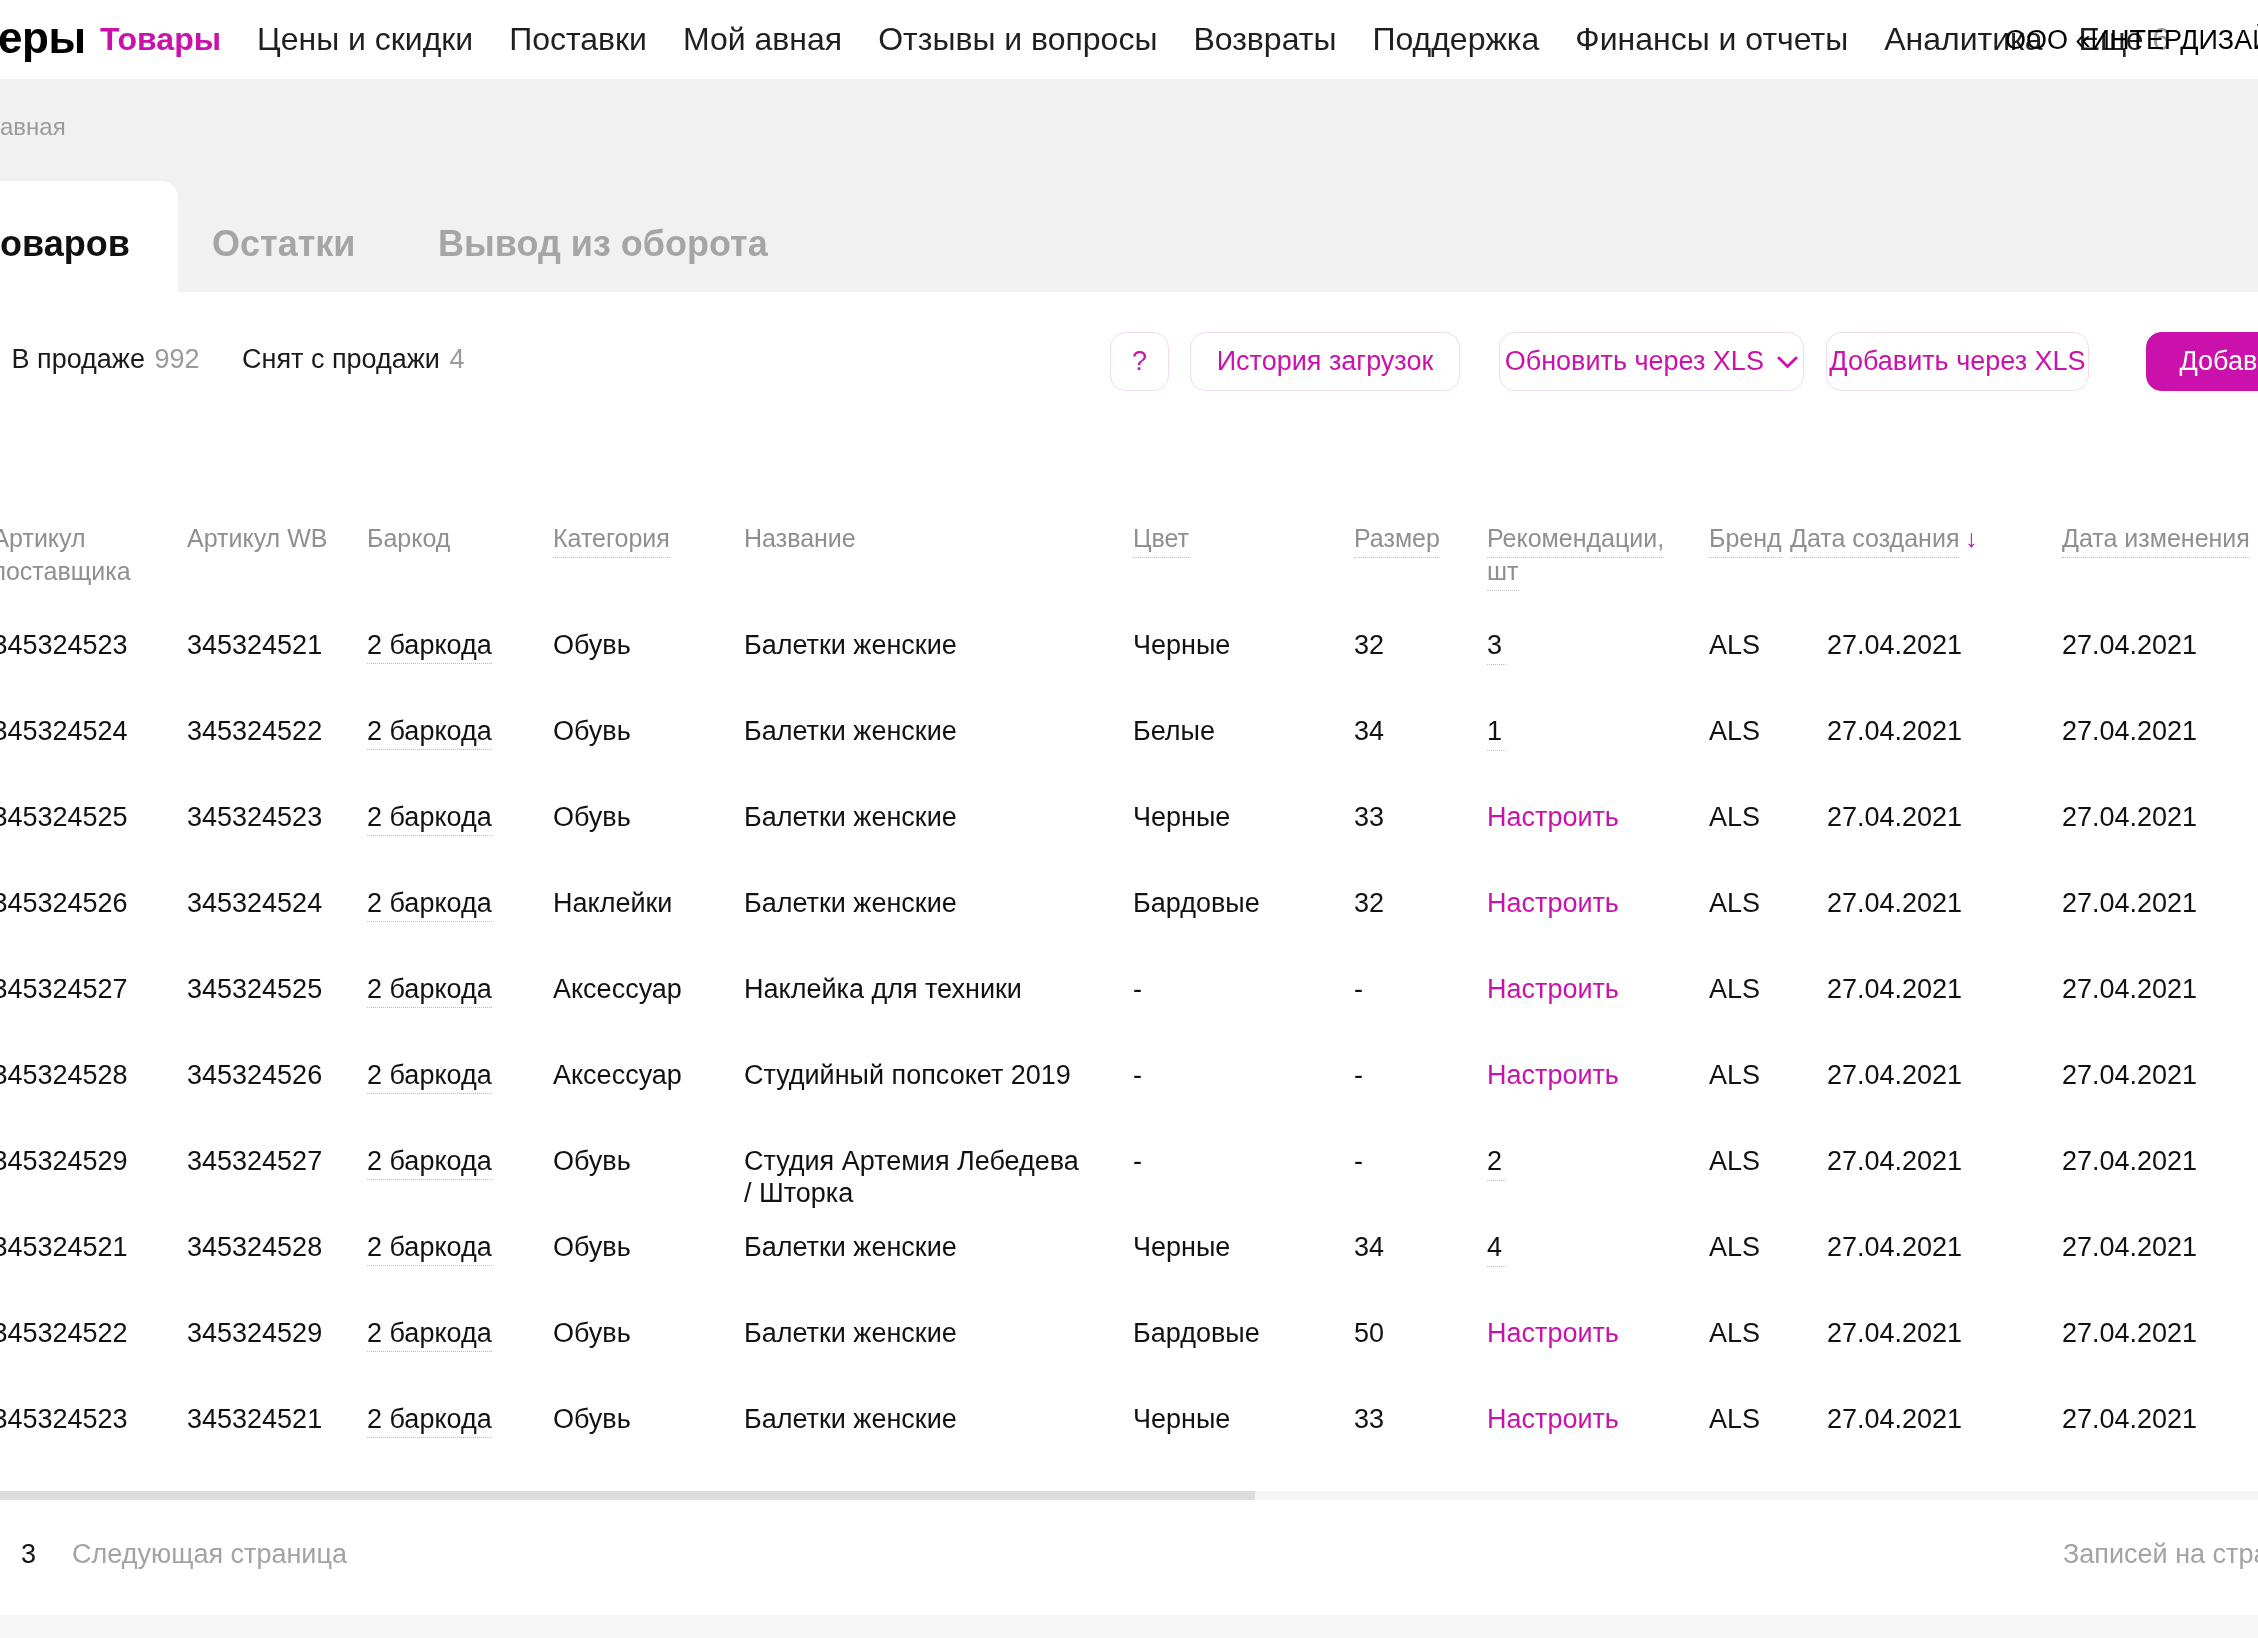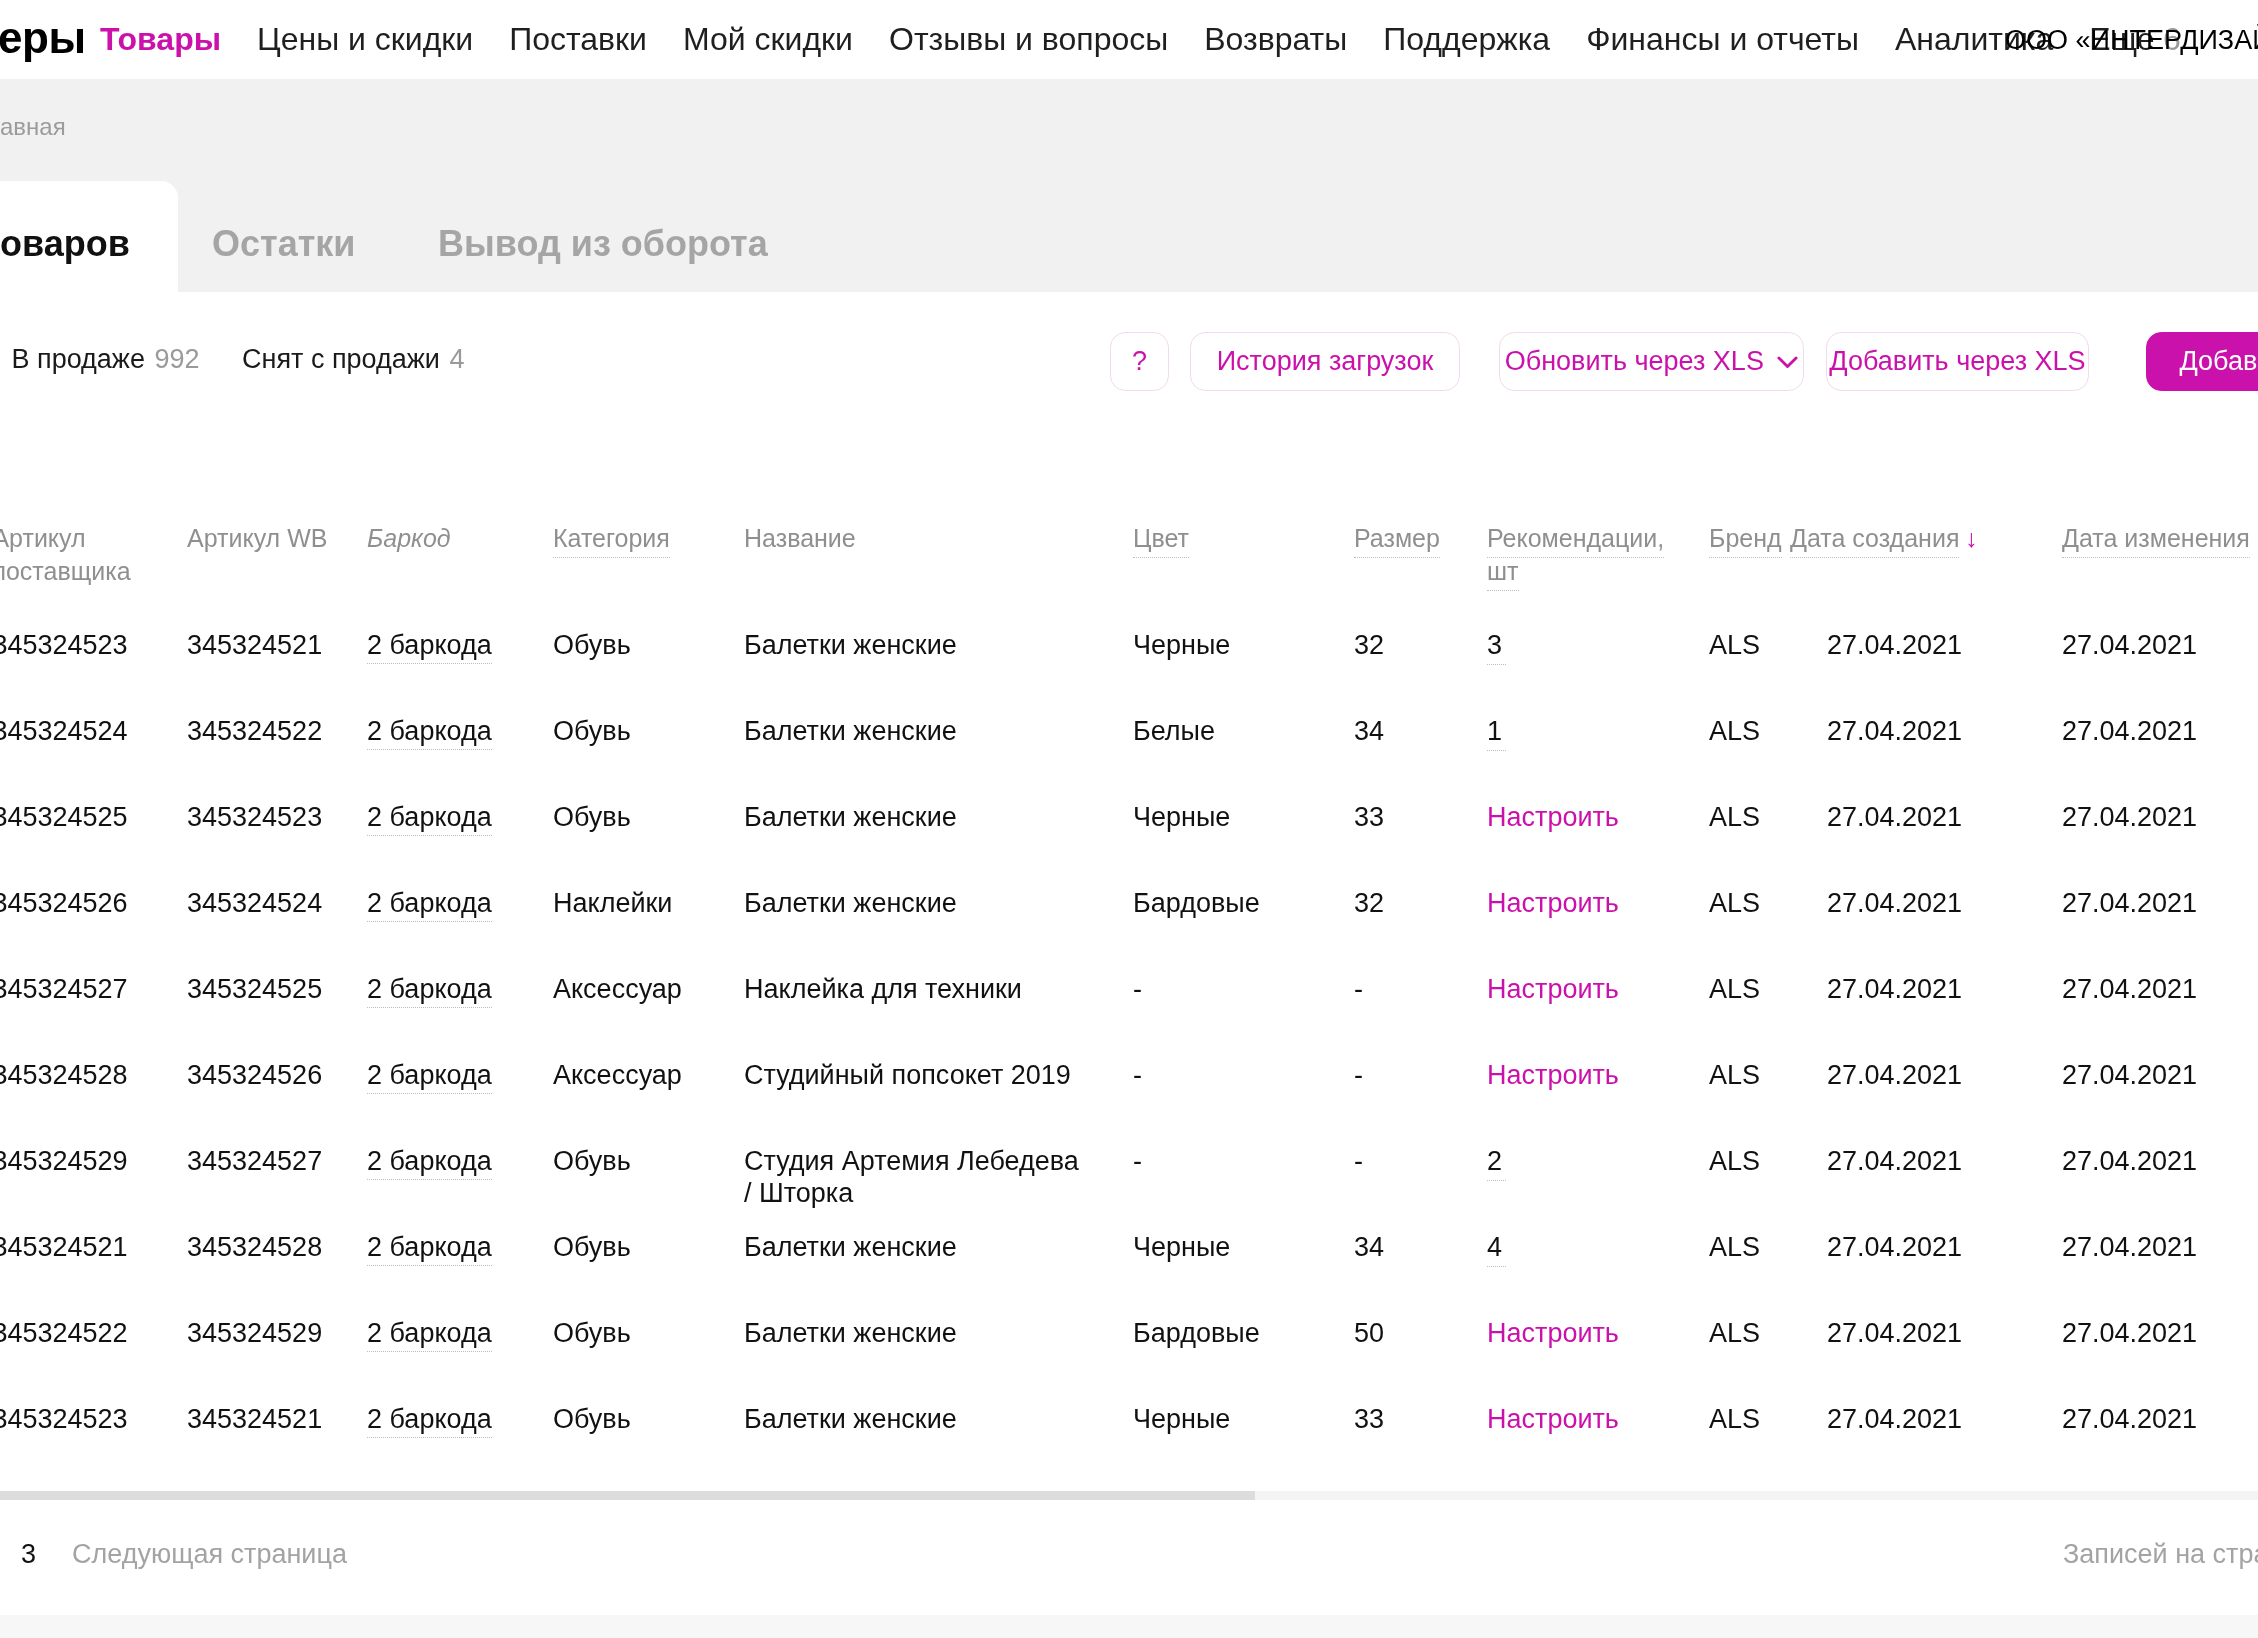--- a/index.html
+++ b/index.html
@@ -65,21 +65,21 @@
 <body>
 
 <div class="page">
 
   <div class="topnav">
     <div class="logo">еры</div>
     <div class="navitems" id="navitems">
         <div class="navitem active"><span>Товары</span></div>
         <div class="navitem"><span>Цены и скидки</span></div>
         <div class="navitem"><span>Поставки</span></div>
-        <div class="navitem"><span>Мой скидки</span></div>
+        <div class="navitem"><span>Мой авная</span></div>
         <div class="navitem"><span>Отзывы и вопросы</span></div>
         <div class="navitem"><span>Возвраты</span></div>
         <div class="navitem"><span>Поддержка</span></div>
         <div class="navitem"><span>Финансы и отчеты</span></div>
         <div class="navitem"><span>Аналитика</span></div>
         <div class="navitem"><span>Еще</span><span class="badge">6</span></div>
       </div>
     <div class="company">ООО «ИНТЕРДИЗАЙН</div>
   </div>
 
@@ -113,21 +113,21 @@
   <button class="btn" style="left:1826px; width:263px;">
     <span>Добавить через XLS</span>
   </button>
   <button class="btn solid" style="left:2146px; width:210px;">
     <span>Добави</span>
   </button>
 
   <div id="thead">
       <div class="thead-cell" style="left: -7.6px; width: 163px;"><span class="hd">Артикул поставщика</span></div>
       <div class="thead-cell" style="left: 187px; width: 176px;"><span class="hd">Артикул WB</span></div>
-      <div class="thead-cell" style="left: 367px; width: 183px; font-style: italic;"><span class="hd">Баркод</span></div>
+      <div class="thead-cell" style="left: 367px; width: 183px;"><span class="hd">Баркод</span></div>
       <div class="thead-cell dotted" style="left: 553px; width: 186px;"><span class="hd">Категория</span></div>
       <div class="thead-cell" style="left: 744px; width: 344px;"><span class="hd">Название</span></div>
       <div class="thead-cell dotted" style="left: 1133px; width: 215px;"><span class="hd">Цвет</span></div>
       <div class="thead-cell dotted" style="left: 1354px; width: 126px;"><span class="hd">Размер</span></div>
       <div class="thead-cell dotted" style="left: 1487px; width: 191px;"><span class="hd">Рекомендации, шт</span></div>
       <div class="thead-cell dotted" style="left: 1709px; width: 111px;"><span class="hd">Бренд</span></div>
       <div class="thead-cell dotted" style="left: 1790px; width: 249px;"><span class="hd">Дата создания</span><span class="sort-arrow">↓</span></div>
       <div class="thead-cell dotted" style="left: 2062px; width: 201px;"><span class="hd">Дата изменения</span></div>
     </div>
   <div id="tbody">

